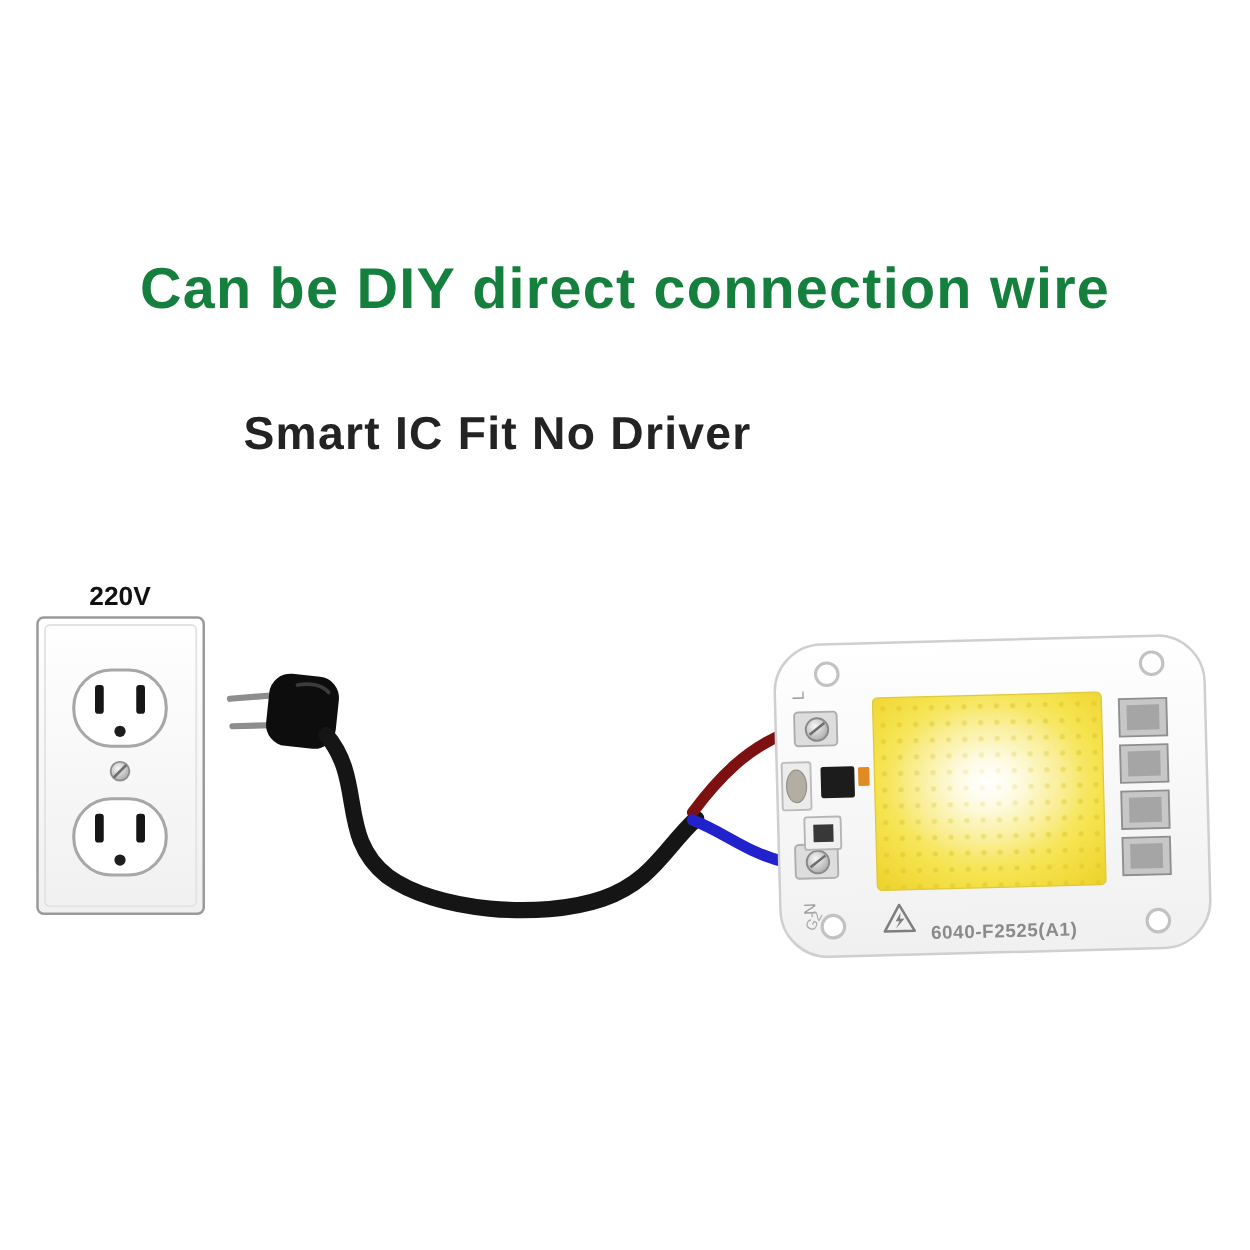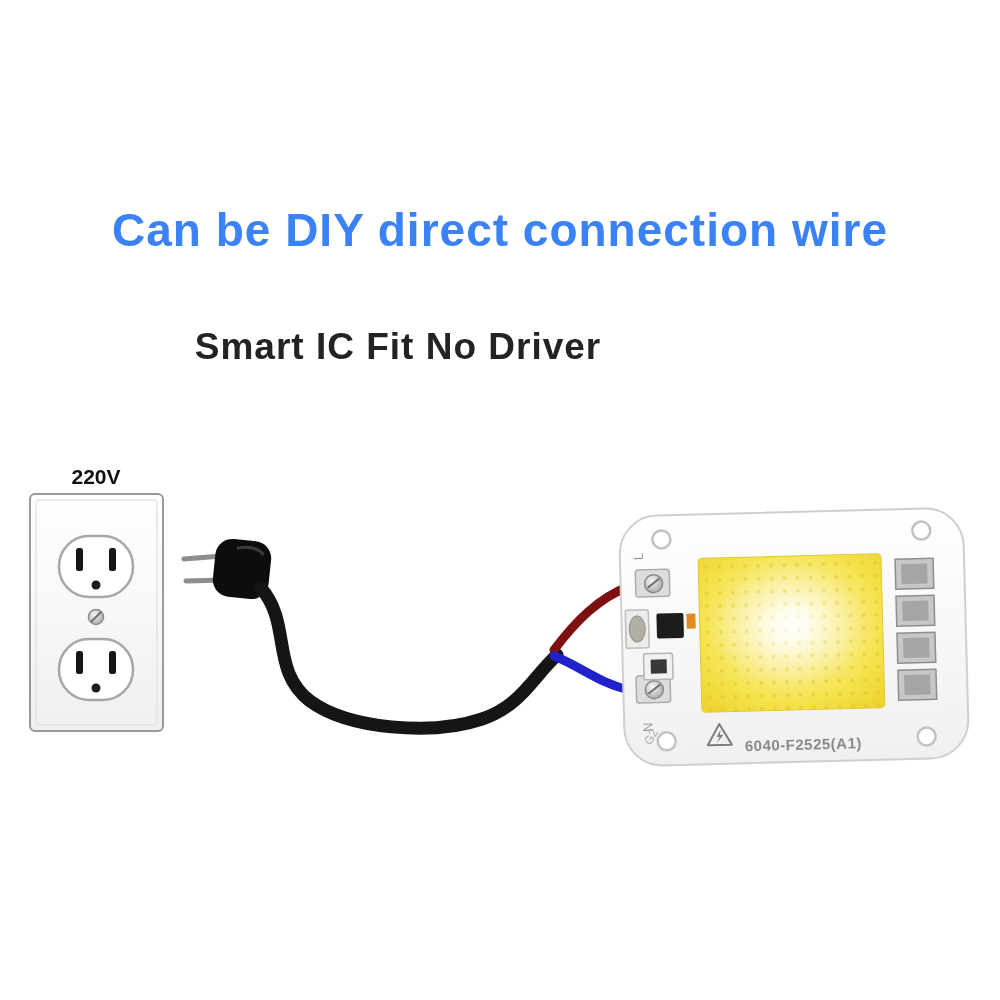--- a/index.html
+++ b/index.html
@@ -14,21 +14,21 @@
   .page-subtitle{
     position:absolute;top:326px;left:0;width:796px;text-align:center;
     font-size:37px;font-weight:700;letter-spacing:1px;color:#232323;
   }
   svg{position:absolute;top:0;left:0;}
   .chip-text{font-family:"Liberation Sans",sans-serif;}
 </style>
 </head>
 <body>
 
-<div class="page-title" style="color: #3b82f6;">Can be DIY direct connection wire</div>
+<div class="page-title" style="color: #15803d;">Can be DIY direct connection wire</div>
 <div class="page-subtitle" style="color: rgb(35, 35, 35);">Smart IC Fit No Driver</div>
 
 <svg width="1000" height="1000" viewBox="0 0 1000 1000">
   <defs>
     <linearGradient id="plateGrad" x1="0" y1="0" x2="0" y2="1">
       <stop offset="0%" stop-color="#ffffff"></stop>
       <stop offset="100%" stop-color="#f0f0f0"></stop>
     </linearGradient>
     <radialGradient id="cobGlow" cx="50%" cy="45%" r="70%">
       <stop offset="0%" stop-color="#fffef2"></stop>

